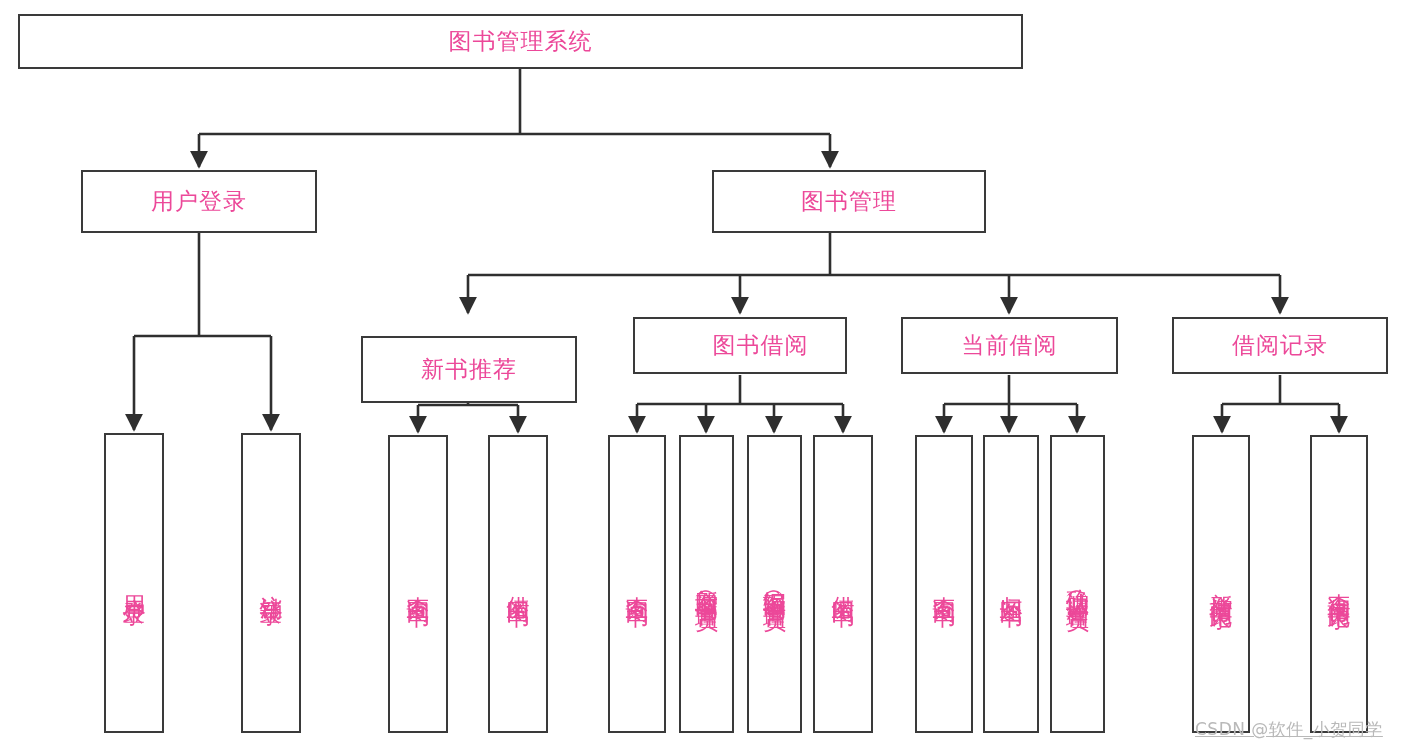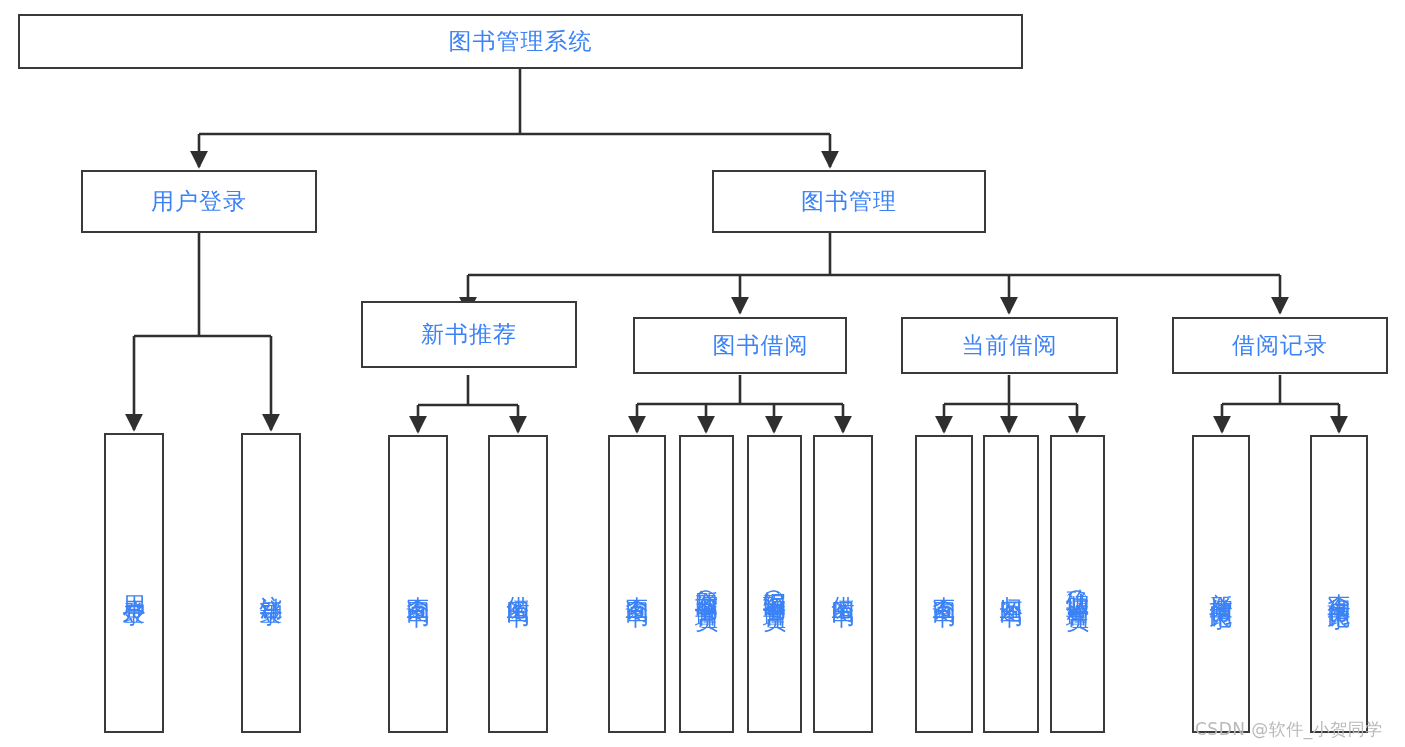--- a/index.html
+++ b/index.html
@@ -27,21 +27,21 @@
     pointer-events: none;
   }
   .node {
     position: absolute;
     box-sizing: border-box;
     background: #ffffff;
     border: 2px solid #3a3a3a;
     display: flex;
     align-items: center;
     justify-content: center;
-    color: #3b82f6;
+    color: #ec4899;
     z-index: 2;
   }
   .node.horiz {
     font-size: 23px;
     letter-spacing: 1px;
     line-height: 1.2;
   }
   .node.vert {
     writing-mode: vertical-rl;
     text-orientation: upright;
@@ -55,20 +55,21 @@
     text-orientation: upright;
     white-space: nowrap;
   }
   .watermark {
     position: absolute;
     font-size: 17px;
     color: #b9b9b9;
     white-space: nowrap;
     z-index: 3;
     letter-spacing: 0.5px;
+    text-decoration: underline;
   }
 </style>
 </head>
 <body>
 
 <div id="canvas">
 
   <svg id="edges" viewBox="0 0 1405 747" width="1405" height="747">
     <defs>
       <marker id="arrow" viewBox="0 0 10 10" refX="9" refY="5" markerWidth="7" markerHeight="7" orient="auto-start-reverse">
@@ -125,21 +126,21 @@
     <span class="label">图书管理系统</span>
   </div>
 
   <div class="node horiz" style="left:81px; top:170px; width:236px; height:63px;">
     <span class="label">用户登录</span>
   </div>
   <div class="node horiz" style="left:712px; top:170px; width:274px; height:63px;">
     <span class="label">图书管理</span>
   </div>
 
-  <div class="node horiz" style="left:361px; top:301px; width:216px; height:67px;">
+  <div class="node horiz" style="left:361px; top:336px; width:216px; height:67px;">
     <span class="label">新书推荐</span>
   </div>
   <div class="node horiz" style="left:633px; top:317px; width:214px; height:57px;padding-left:41px;">
     <span class="label">图书借阅</span>
   </div>
   <div class="node horiz" style="left:1172px; top:317px; width:216px; height:57px;">
     <span class="label">借阅记录</span>
   </div>
   <div class="node horiz" style="left:901px; top:317px; width:217px; height:57px;">
     <span class="label">当前借阅</span>

